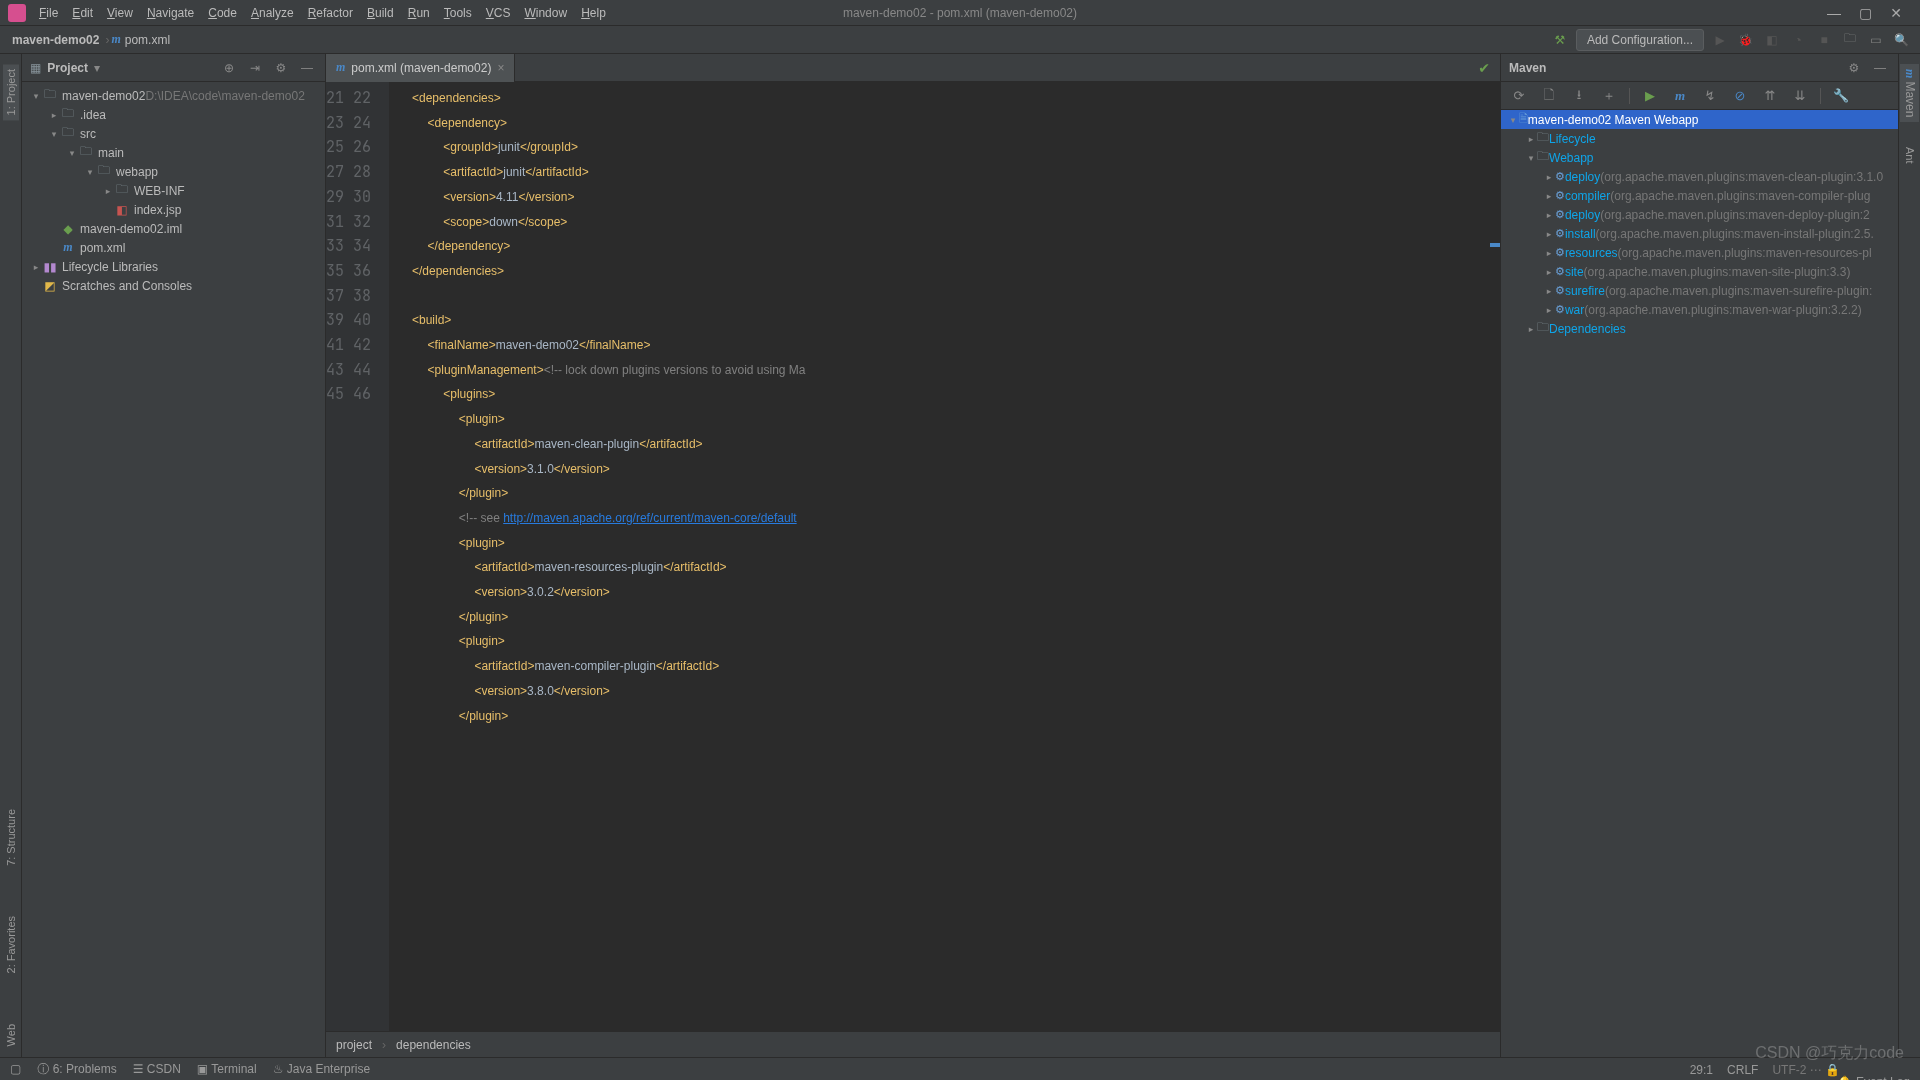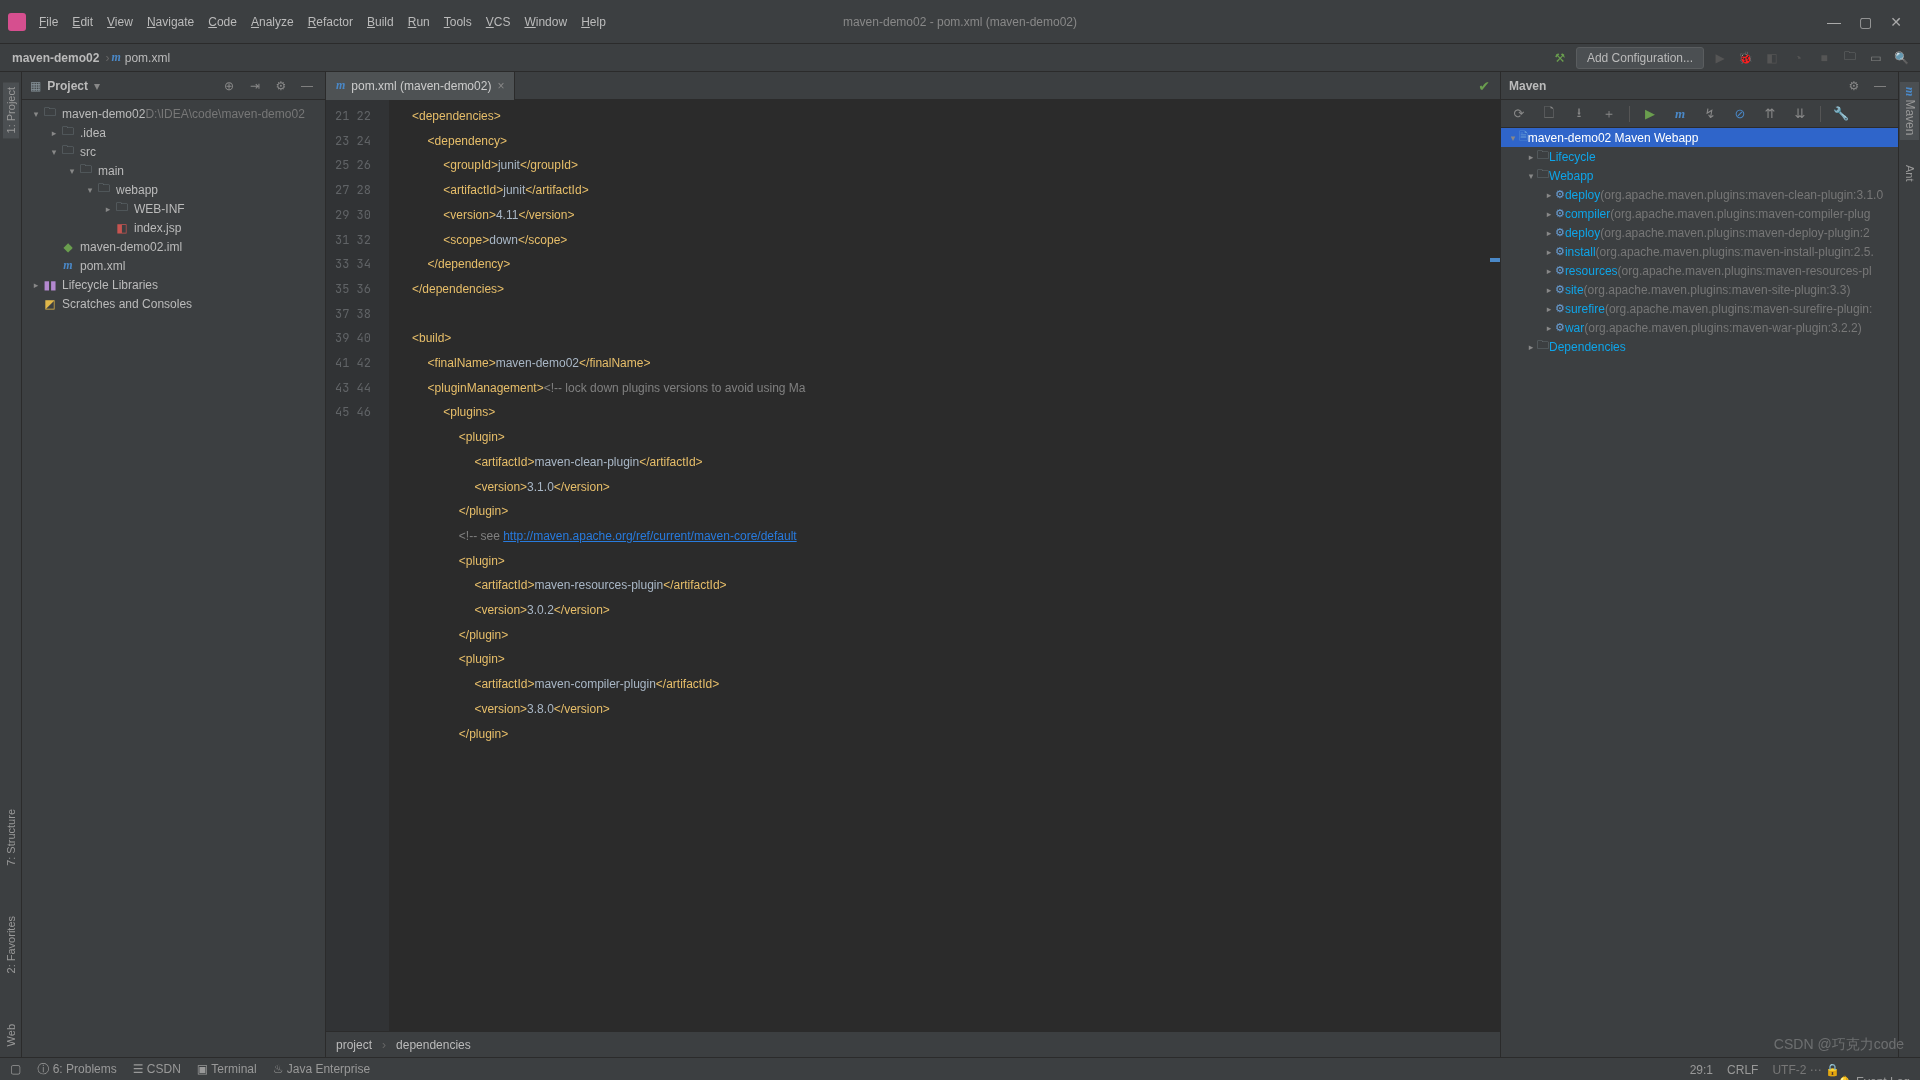--- a/index.html
+++ b/index.html
@@ -1,17 +1,17 @@
 <!DOCTYPE html>
 <html><head>
 <meta charset="utf-8">
 <style>
 * { margin:0; padding:0; box-sizing:border-box; font-family:'Segoe UI',Arial,sans-serif; font-size:12px; }
 body { background:#3c3f41; color:#bbb; width:1920px; height:1080px; overflow:hidden; display:flex; flex-direction:column; }
-.menubar { height:44px; background:#3c3f41; display:flex; align-items:center; padding:0 8px; border-bottom:1px solid #2b2b2b; }
+.menubar { height:26px; background:#3c3f41; display:flex; align-items:center; padding:0 8px; border-bottom:1px solid #2b2b2b; }
 .menubar .title { margin-left:auto; margin-right:auto; color:#888; position:absolute; left:50%; transform:translateX(-50%);}
 .menubar .mitem { padding:3px 7px; cursor:pointer; color:#bbb; }
 .menubar .mitem u { text-decoration:underline; }
 .winctrl { margin-left:auto; display:flex; gap:18px; padding-right:10px;}
 .winctrl span { color:#aaa; cursor:pointer; font-size:14px;}
 .navbar { height:28px; background:#3c3f41; display:flex; align-items:center; padding:0 8px; border-bottom:1px solid #2b2b2b;}
 .navbar .crumb { color:#bbb; padding:0 4px;}
 .navbar .sep { color:#666; padding:0 2px;}
 .navbar .right { margin-left:auto; display:flex; align-items:center; gap:6px;}
 .navbar button.cfg { background:#4b4f52; border:1px solid #5a5d5f; color:#bbb; padding:3px 10px; border-radius:3px;}
@@ -29,42 +29,42 @@
 .treerow { display:flex; align-items:center; height:19px; padding-left:6px; white-space:nowrap; cursor:pointer;}
 .arrow { width:12px; display:inline-block; text-align:center; color:#888; font-size:9px;}
 .ticon { width:16px; margin-right:4px; display:inline-flex; justify-content:center;}
 .dim { color:#777;}
 .editor { flex:1; display:flex; flex-direction:column; background:#2b2b2b; min-width:0;}
 .tabbar { height:28px; background:#3c3f41; display:flex; align-items:center; border-bottom:1px solid #2b2b2b;}
 .ftab { height:28px; background:#4e5254; display:flex; align-items:center; padding:0 10px; gap:6px; border-right:1px solid #2b2b2b; color:#ccc;}
 .ftab .close{color:#888; cursor:pointer;}
 .tabbar .tick { margin-left:auto; margin-right:10px; color:#6a9e4e; font-size:14px;}
 .codearea { flex:1; display:flex; overflow:hidden; position:relative;}
-.gutter { width:64px; background:#313335; border-right:1px solid #2b2b2b; text-align:right; padding:4px 18px 4px 0; color:#606366; font-family:'JetBrains Mono',Consolas,monospace; font-size:12px; line-height:24.7px;}
+.gutter { width:64px; background:#313335; border-right:1px solid #2b2b2b; text-align:right; padding:4px 18px 4px 0; color:#606366; font-family:'JetBrains Mono',Consolas,monospace; font-size:15px; line-height:24.7px;}
 .code { flex:1; padding:4px 0 4px 22px; font-family:'JetBrains Mono',Consolas,monospace; font-size:13px; line-height:24.7px; white-space:pre; overflow:hidden; color:#a9b7c6;}
 .tag{color:#e8bf6a;}
 .txt{color:#a9b7c6;}
 .cmt{color:#808080;}
 .lnk{color:#287bde; text-decoration:underline;}
 .scrolloverlay { position:absolute; right:0; top:0; width:10px; height:100%; }
 .scrolloverlay .mark { position:absolute; right:0; width:10px; height:4px; background:#4a88c7;}
 .breadc { height:26px; background:#3c3f41; display:flex; align-items:center; padding:0 10px; gap:10px; color:#bbb; border-top:1px solid #2b2b2b;}
 .breadc .sep{color:#666;}
 .rightgutter { width:22px; background:#3c3f41; border-left:1px solid #2b2b2b; display:flex; flex-direction:column; align-items:center; padding-top:10px; gap:20px;}
 .mavenpanel { width:398px; background:#3c3f41; border-left:1px solid #2b2b2b; display:flex; flex-direction:column;}
 .mvntool { height:28px; display:flex; align-items:center; gap:10px; padding:0 8px; border-bottom:1px solid #2b2b2b;}
 .mvntool .iconbtn{font-size:13px;}
 .mvntree { flex:1; overflow:auto;}
 .mvnrow { display:flex; align-items:center; height:19px; padding:0 6px; white-space:nowrap; cursor:pointer; overflow:hidden;}
 .mvnrow.sel { background:#2f65ca; color:#fff;}
 .mvnrow .pname{color:#0ea5e9;}
 .mvnrow.sel .pname{color:#fff;}
 .statusbar { height:23px; background:#3c3f41; border-top:1px solid #2b2b2b; display:flex; align-items:center; padding:0 10px; gap:16px; color:#999; font-size:11px;}
 .statusbar .right{margin-left:auto; display:flex; gap:14px; align-items:center;margin-top:26px;}
-.watermark { position:absolute; right:16px; bottom:26px; color:rgba(200,200,200,0.35); font-size:14px; pointer-events:none;}
+.watermark { position:absolute; right:16px; bottom:16px; color:rgba(200,200,200,0.35); font-size:16px; pointer-events:none;}
 .m-icon { color:#4a88c7; font-weight:bold; font-style:italic; font-family:serif;}
 .folder{color:#87939a;}
 .mini-icon{font-size:11px; color:#6aa0d8;}
 </style>
 </head>
 <body>
 
 <div class="menubar">
   <span style="width:18px;height:18px;background:#d64f8f;border-radius:3px;margin-right:6px;display:inline-block;"></span>
   <span id="menu-host"><span class="mitem"><u>F</u>ile</span><span class="mitem"><u>E</u>dit</span><span class="mitem"><u>V</u>iew</span><span class="mitem"><u>N</u>avigate</span><span class="mitem"><u>C</u>ode</span><span class="mitem"><u>A</u>nalyze</span><span class="mitem"><u>R</u>efactor</span><span class="mitem"><u>B</u>uild</span><span class="mitem"><u>R</u>un</span><span class="mitem"><u>T</u>ools</span><span class="mitem"><u>V</u>CS</span><span class="mitem"><u>W</u>indow</span><span class="mitem"><u>H</u>elp</span></span>

